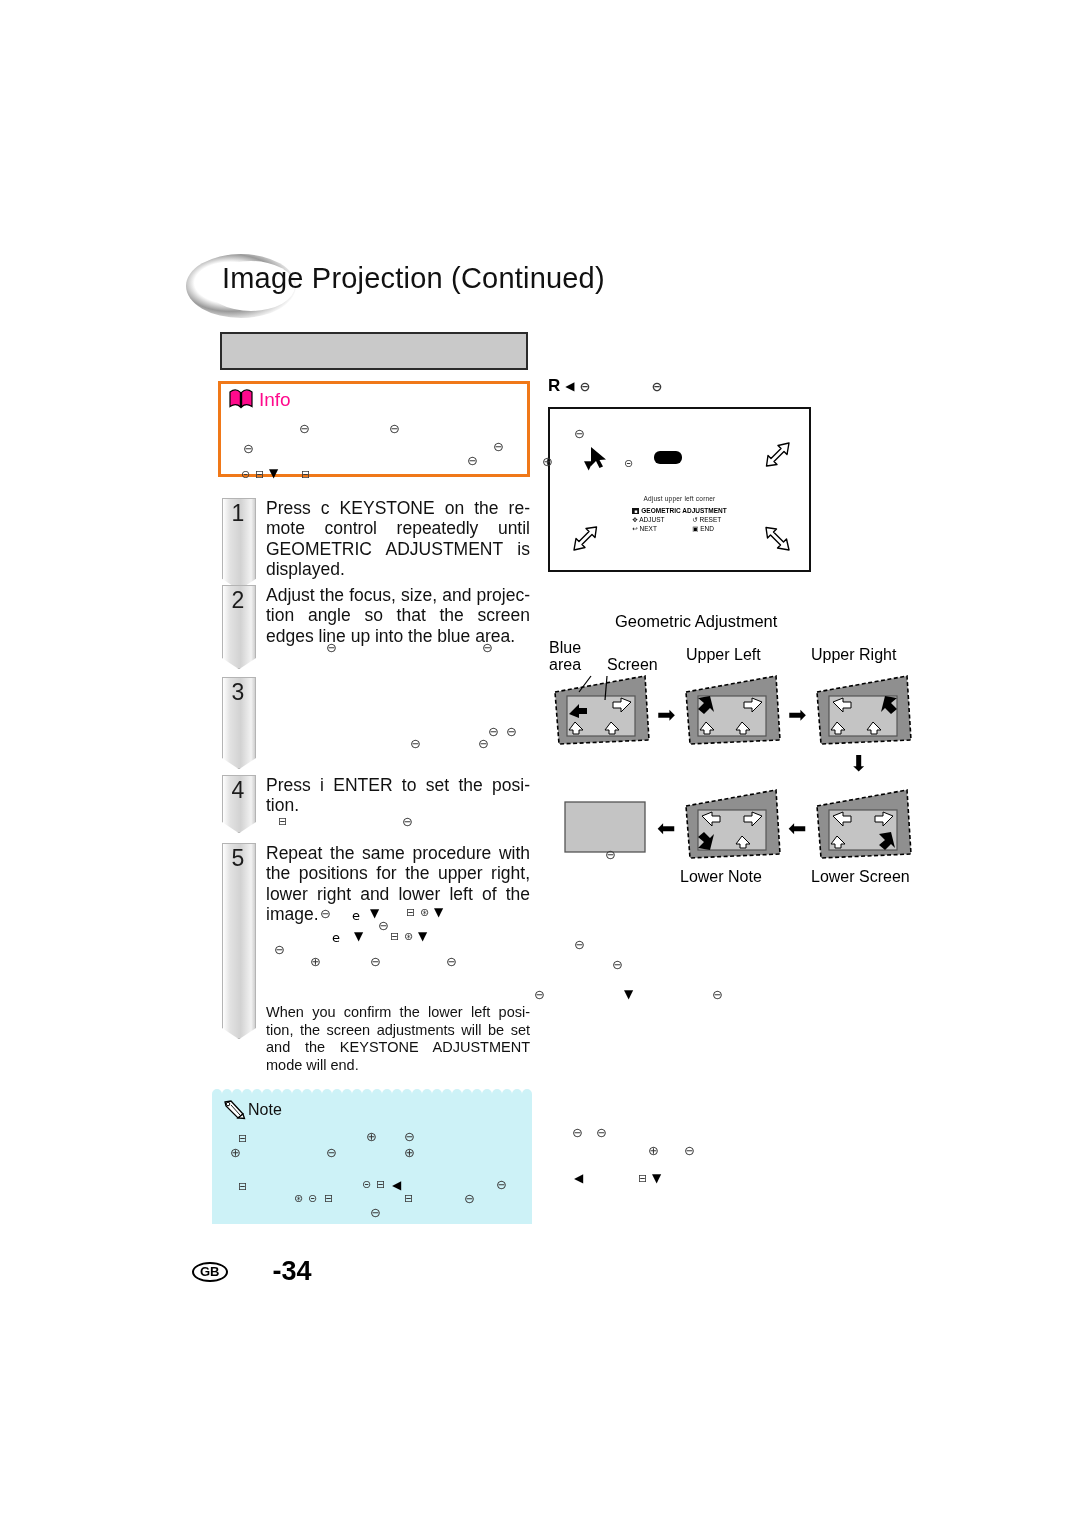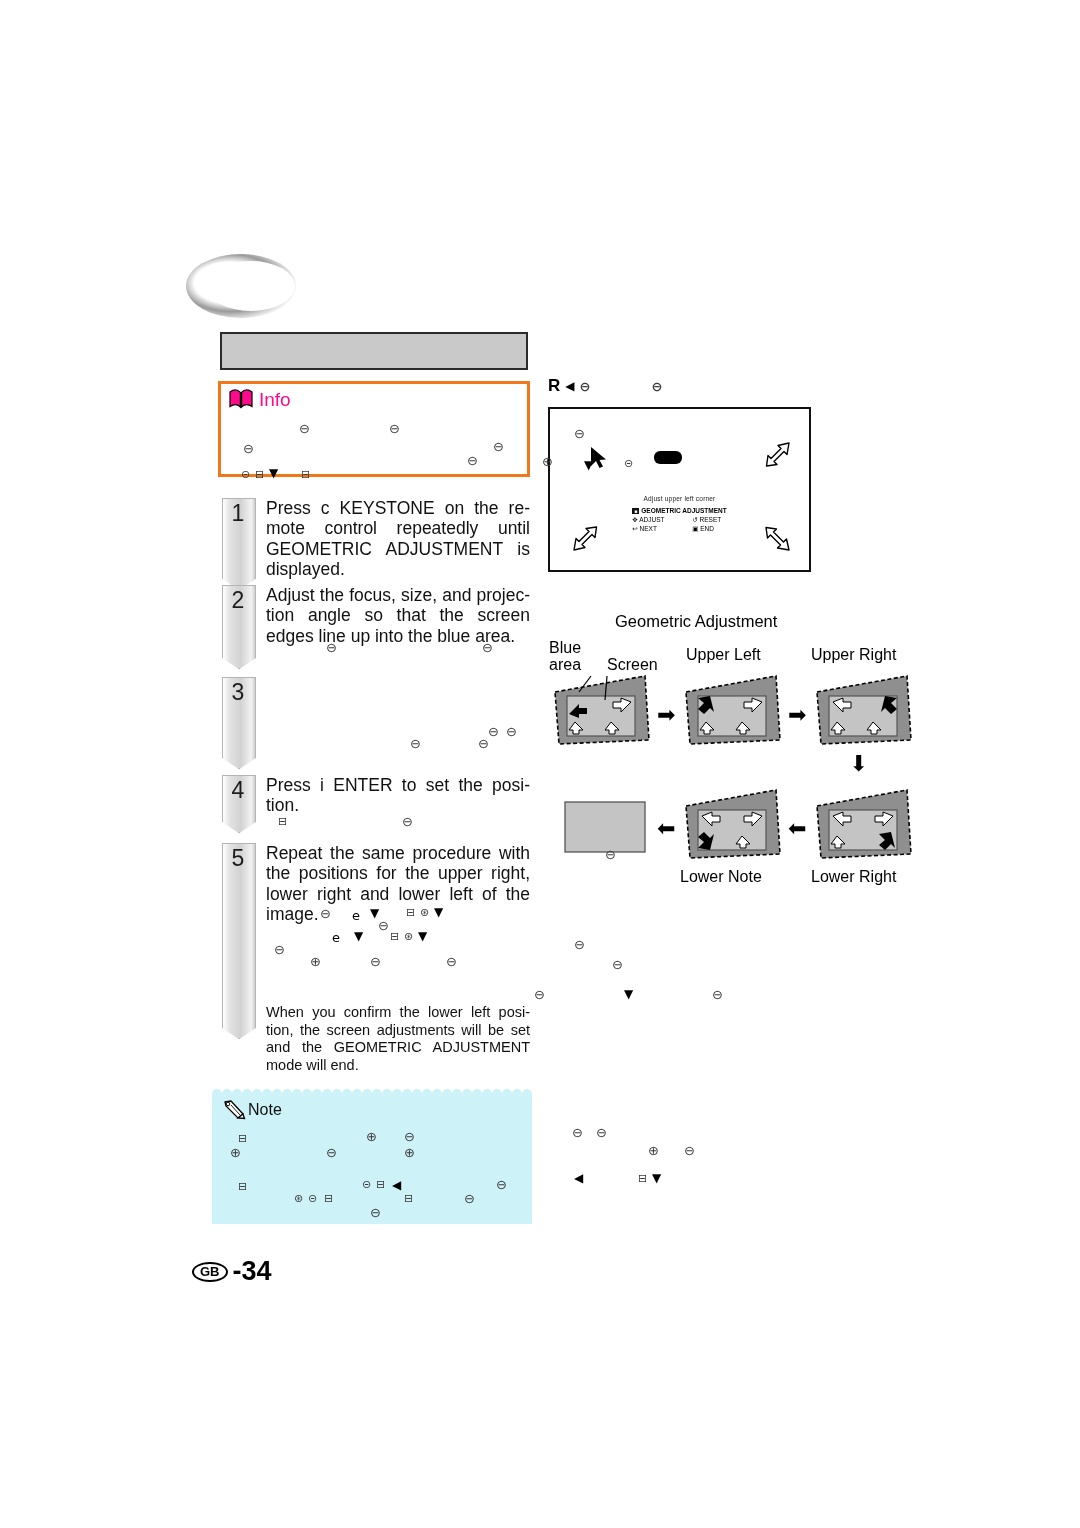--- a/index.html
+++ b/index.html
@@ -55,21 +55,21 @@
             background:#cdf2f7;}
   #note-scallop{position:absolute;left:0;top:-7px;width:320px;height:9px;}
   #note-head{position:absolute;left:10px;top:4px;display:flex;align-items:center;gap:2px;}
   #note-label{font-size:16px;color:#111;}
   #note-body{position:absolute;left:0;top:26px;width:100%;height:100px;}
 
   
   #page-num{position:absolute;left:192px;top:1258px;display:flex;align-items:center;gap:5px;}
   #gb-badge{border:2px solid #000;border-radius:50%/50%;padding:1px 6px 2px;
             font-size:13px;font-weight:bold;line-height:1;}
-  #page-num-text{font-size:27px;font-weight:bold;line-height:1;}
+  #page-num-text{font-size:27px;font-weight:bold;line-height:1;margin-left:40px;}
 
   
   #osd-caption{position:absolute;left:548px;top:376px;display:flex;align-items:center;gap:5px;
                font-size:17px;font-weight:bold;}
   #osd-frame{position:absolute;left:548px;top:407px;width:263px;height:165px;
              border:2px solid #111;box-sizing:border-box;background:#fff;}
   .osd-arrow{position:absolute;width:26px;height:26px;}
   #osd-text{position:absolute;left:0;top:86px;width:100%;text-align:center;}
   #osd-hint{font-size:6.5px;color:#1a1a1a;letter-spacing:.2px;}
   #osd-menu{margin-top:5px;display:inline-block;text-align:left;}
@@ -101,20 +101,21 @@
           <stop offset="0%" stop-color="#ffffff"></stop>
           <stop offset="52%" stop-color="#ffffff"></stop>
           <stop offset="72%" stop-color="#9a9a9a"></stop>
           <stop offset="88%" stop-color="#d8d8d8"></stop>
           <stop offset="100%" stop-color="#ffffff"></stop>
         </radialGradient>
       </defs>
       <ellipse cx="56" cy="34" rx="55" ry="32" fill="url(#swg)"></ellipse>
       <ellipse cx="66" cy="34" rx="44" ry="25" fill="#ffffff"></ellipse>
     </svg>
+    <div id="page-title">Image Projection (Continued)</div>
   </div>
 
   <div id="gray-bar">
     <div id="gray-bar-label"></div>
   </div>
 
   <div id="info-box">
     <div id="info-head">
       <svg width="24" height="20" viewBox="0 0 24 20">
         <path d="M1 3 C5 0 9 1 11.4 3.4 L11.4 18 C9 15.6 5 15 1 17.6 Z" fill="#ff0a8c" stroke="#000" stroke-width="1.2"></path>
@@ -175,21 +176,21 @@
       <span class="g sm" style="left: 18px; top: 40px;">⊟</span><span class="g" style="left: 142px; top: 40px;">⊖</span></div>
     </div>
 
     <div class="step" style="margin-top:6px">
       <div class="step-marker">
         <div class="step-shape" style="height:182px"></div>
         <div class="step-num">5</div>
       </div>
       <div class="step-body artifact-zone" style="min-height:200px">
         <span>Repeat the same procedure with the positions for the upper right, lower right and lower left of the image.</span>
-        <span class="sub" style="margin-top:80px">When you confirm the lower left posi-tion, the screen adjustments will be set and the  GEOMETRIC ADJUSTMENT mode will end.</span>
+        <span class="sub" style="margin-top:80px">When you confirm the lower left posi-tion, the screen adjustments will be set and the  KEYSTONE ADJUSTMENT mode will end.</span>
       <span class="g" style="left: 60px; top: 64px;">⊖</span><span class="g blk" style="left: 92px; top: 66px;">e</span><span class="g tri" style="left: 110px; top: 64px;">▼</span><span class="g sm" style="left: 146px; top: 63px;">⊟</span><span class="g sm" style="left: 160px; top: 63px;">⊛</span><span class="g tri" style="left: 174px; top: 63px;">▼</span><span class="g" style="left: 118px; top: 76px;">⊖</span><span class="g blk" style="left: 72px; top: 88px;">e</span><span class="g tri" style="left: 94px; top: 87px;">▼</span><span class="g sm" style="left: 130px; top: 87px;">⊟</span><span class="g sm" style="left: 144px; top: 87px;">⊛</span><span class="g tri" style="left: 158px; top: 87px;">▼</span><span class="g" style="left: 14px; top: 100px;">⊖</span><span class="g" style="left: 50px; top: 112px;">⊕</span><span class="g" style="left: 110px; top: 112px;">⊖</span><span class="g" style="left: 186px; top: 112px;">⊖</span></div>
     </div>
   </div>
 
   <div id="note-box">
     <svg id="note-scallop" viewBox="0 0 320 9" preserveAspectRatio="none">
       <path d="M0 9 L0 5 A5 5 0 0 1 10 5 A5 5 0 0 1 20 5 A5 5 0 0 1 30 5 A5 5 0 0 1 40 5 A5 5 0 0 1 50 5 A5 5 0 0 1 60 5 A5 5 0 0 1 70 5 A5 5 0 0 1 80 5 A5 5 0 0 1 90 5 A5 5 0 0 1 100 5 A5 5 0 0 1 110 5 A5 5 0 0 1 120 5 A5 5 0 0 1 130 5 A5 5 0 0 1 140 5 A5 5 0 0 1 150 5 A5 5 0 0 1 160 5 A5 5 0 0 1 170 5 A5 5 0 0 1 180 5 A5 5 0 0 1 190 5 A5 5 0 0 1 200 5 A5 5 0 0 1 210 5 A5 5 0 0 1 220 5 A5 5 0 0 1 230 5 A5 5 0 0 1 240 5 A5 5 0 0 1 250 5 A5 5 0 0 1 260 5 A5 5 0 0 1 270 5 A5 5 0 0 1 280 5 A5 5 0 0 1 290 5 A5 5 0 0 1 300 5 A5 5 0 0 1 310 5 A5 5 0 0 1 320 5 L320 9 Z" fill="#cdf2f7"></path>
     </svg>
     <div id="note-head">
       <svg width="24" height="20" viewBox="0 0 24 20">
@@ -314,21 +315,21 @@
     <div class="flow-arrow" style="left:305px;top:140px;transform:rotate(90deg)">➡</div>
 
     <svg class="trap" style="left:266px;top:172px;width:104px;height:80px" viewBox="0 0 104 80">
       <polygon points="6,22 96,6 100,70 10,74" fill="#8f8f8f" stroke="#000" stroke-width="1.6" stroke-dasharray="4 2.5"></polygon>
       <rect x="18" y="26" width="68" height="40" fill="#c4c4c4" stroke="#555" stroke-width="1.2"></rect>
       <path d="M22 32 L32 42 L32 38 L40 38 L40 32 L32 32 L32 28 Z" fill="#fff" stroke="#000" stroke-width="1"></path>
       <path d="M82 32 L72 42 L72 38 L64 38 L64 32 L72 32 L72 28 Z" fill="#fff" stroke="#000" stroke-width="1"></path>
       <path d="M26 52 L34 60 L30 60 L30 64 L24 64 L24 60 L20 60 Z" fill="#fff" stroke="#000" stroke-width="1"></path>
       <path d="M72 66 L84 64 L78 58 L84 53 L78 48 L72 54 L68 50 Z" fill="#000" transform="rotate(180 76 57)"></path>
     </svg>
-    <div class="geo-label" style="left:266px;top:256px">Lower Right</div>
+    <div class="geo-label" style="left:266px;top:256px">Lower Screen</div>
     <div class="flow-arrow" style="left:243px;top:206px;transform:rotate(180deg)">➡</div>
 
     <svg class="trap" style="left:135px;top:172px;width:104px;height:80px" viewBox="0 0 104 80">
       <polygon points="6,22 96,6 100,70 10,74" fill="#8f8f8f" stroke="#000" stroke-width="1.6" stroke-dasharray="4 2.5"></polygon>
       <rect x="18" y="26" width="68" height="40" fill="#c4c4c4" stroke="#555" stroke-width="1.2"></rect>
       <path d="M22 32 L32 42 L32 38 L40 38 L40 32 L32 32 L32 28 Z" fill="#fff" stroke="#000" stroke-width="1"></path>
       <path d="M82 32 L72 42 L72 38 L64 38 L64 32 L72 32 L72 28 Z" fill="#fff" stroke="#000" stroke-width="1"></path>
       <path d="M30 66 L18 64 L24 58 L18 53 L24 48 L30 54 L34 50 Z" fill="#000"></path>
       <path d="M62 52 L70 60 L66 60 L66 64 L60 64 L60 60 L56 60 Z" fill="#fff" stroke="#000" stroke-width="1"></path>
     </svg>

